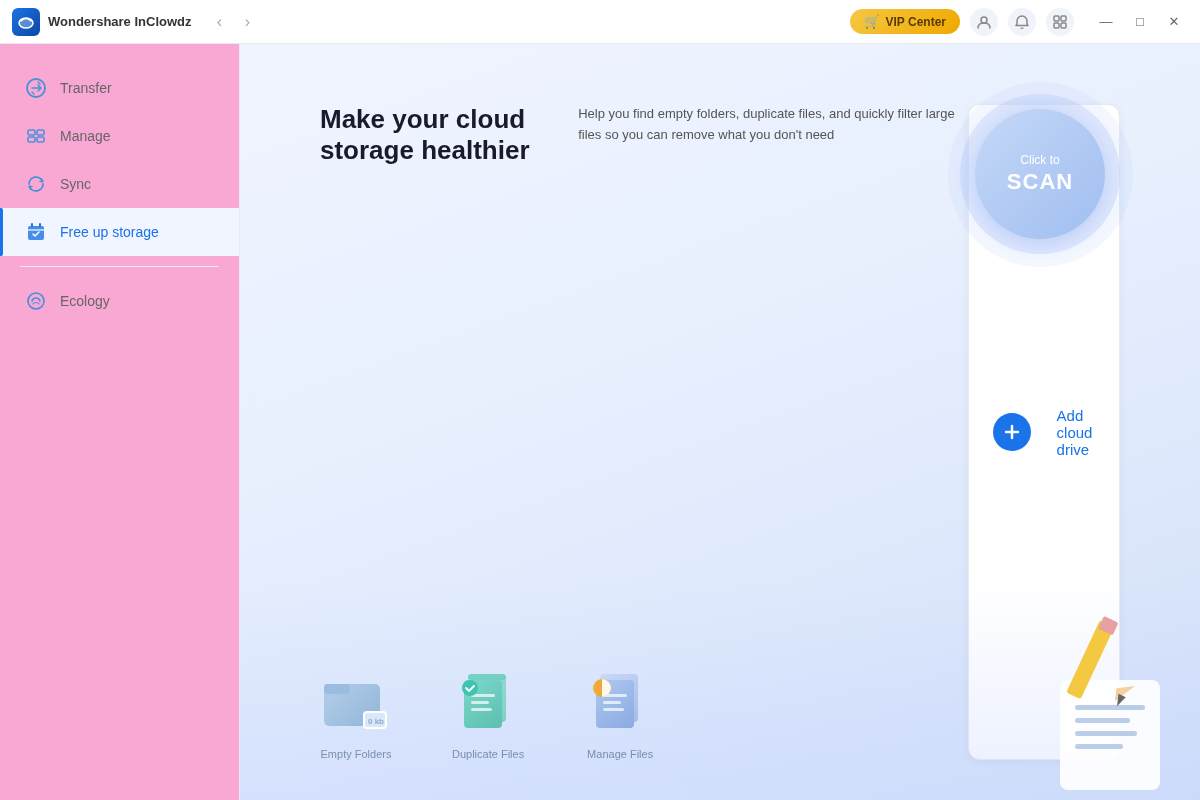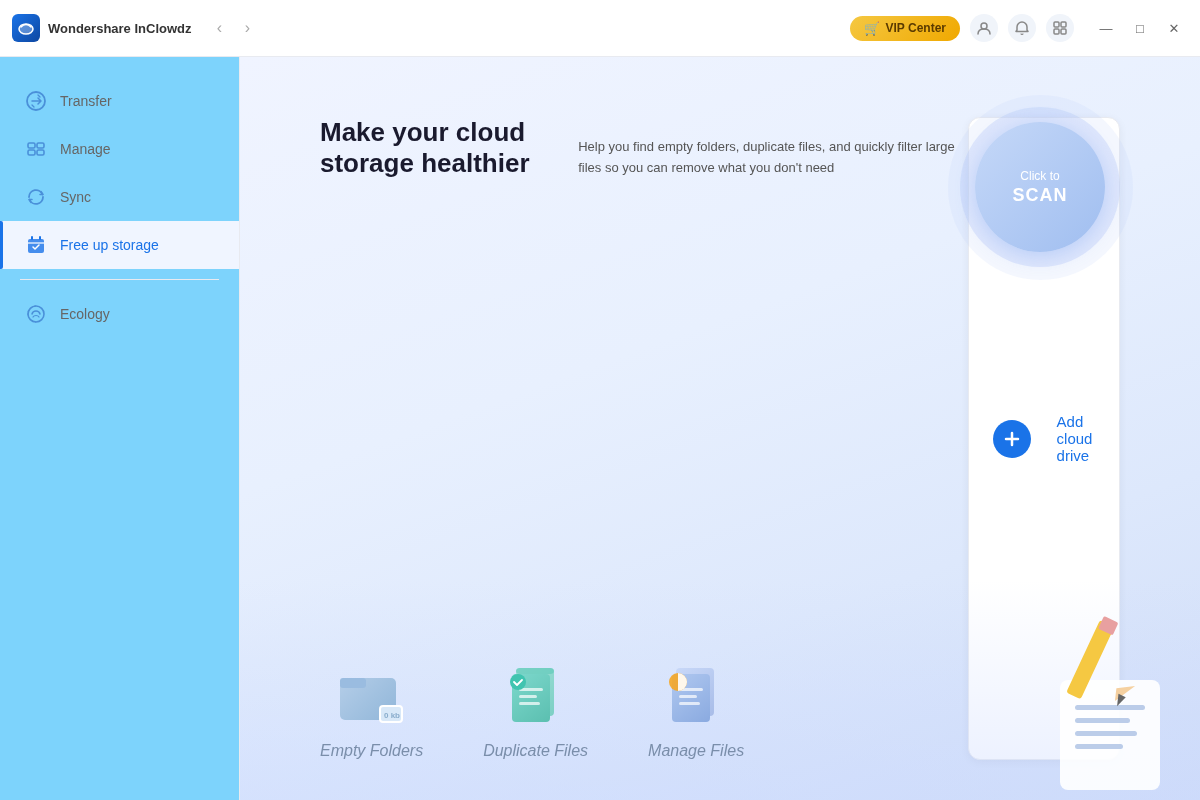--- a/index.html
+++ b/index.html
@@ -8,21 +8,21 @@
       width: 1200px;
       height: 800px;
       overflow: hidden;
       background: #f0f4fa;
       display: flex;
       flex-direction: column;
     }
 
     
     .titlebar {
-      height: 57px;
+      height: 44px;
       background: #fff;
       display: flex;
       align-items: center;
       padding: 0 12px;
       border-bottom: 1px solid #e8eaf0;
       flex-shrink: 0;
       position: relative;
       z-index: 10;
     }
     .titlebar-logo {
@@ -116,21 +116,21 @@
     
     .app-body {
       display: flex;
       flex: 1;
       overflow: hidden;
     }
 
     
     .sidebar {
       width: 240px;
-      background: #7dd3fc;
+      background: #f9a8d4;
       flex-shrink: 0;
       display: flex;
       flex-direction: column;
       padding: 20px 0;
       border-right: 1px solid #e8eaf0;
     }
     .sidebar-item {
       display: flex;
       align-items: center;
       gap: 12px;
@@ -198,21 +198,20 @@
       font-weight: 700;
       color: #1a1a2e;
       margin-bottom: 10px;
     }
     .page-subtext {
       font-size: 13px;
       color: #555;
       line-height: 1.6;
       max-width: 500px;
       margin-bottom: 30px;
-      margin-top: 20px;
     }
 
     
     .add-cloud-card {
       background: white;
       border-radius: 12px;
       padding: 20px 24px;
       display: flex;
       align-items: center;
       gap: 26px;
@@ -281,21 +280,21 @@
       position: relative;
       z-index: 1;
     }
     .scan-click-to {
       font-size: 12px;
       color: white;
       font-weight: 400;
       margin-bottom: 2px;
     }
     .scan-text {
-      font-size: 18px;
+      font-size: 22px;
       font-weight: 700;
       color: white;
       letter-spacing: 1px;
       text-align: center;
     }
 
     
     .bottom-icons-section {
       position: absolute;
       bottom: 0;
@@ -319,24 +318,23 @@
       gap: 10px;
     }
     .feature-icon-wrap {
       width: 72px;
       height: 72px;
       display: flex;
       align-items: center;
       justify-content: center;
     }
     .feature-label {
-      font-size: 16px;
+      font-size: 11px;
       color: #7a8eaa;
       text-align: center;
-      font-style: italic;
     }
 
     
     .bottom-right-deco {
       position: absolute;
       bottom: 0;
       right: 0;
       width: 200px;
       height: 200px;
       pointer-events: none;

